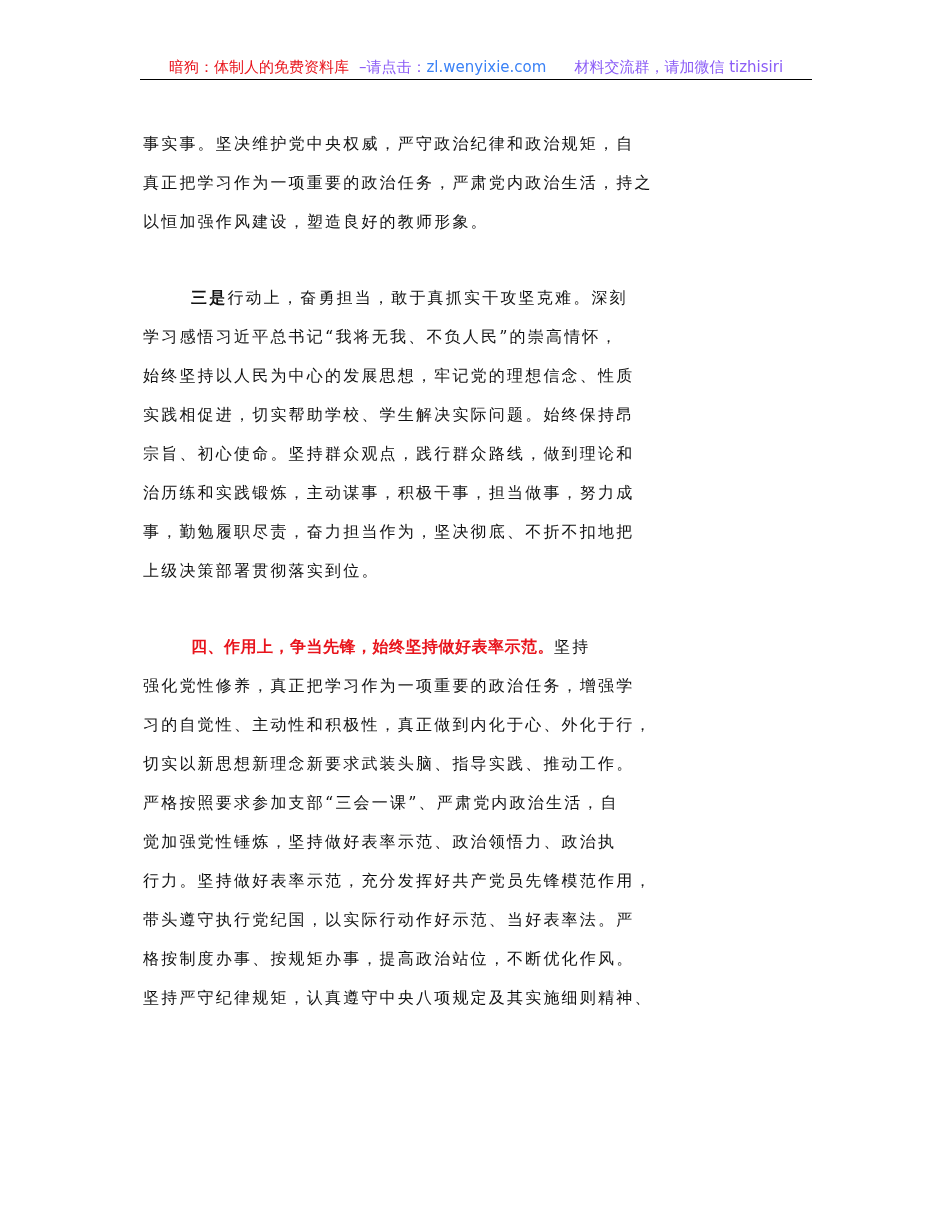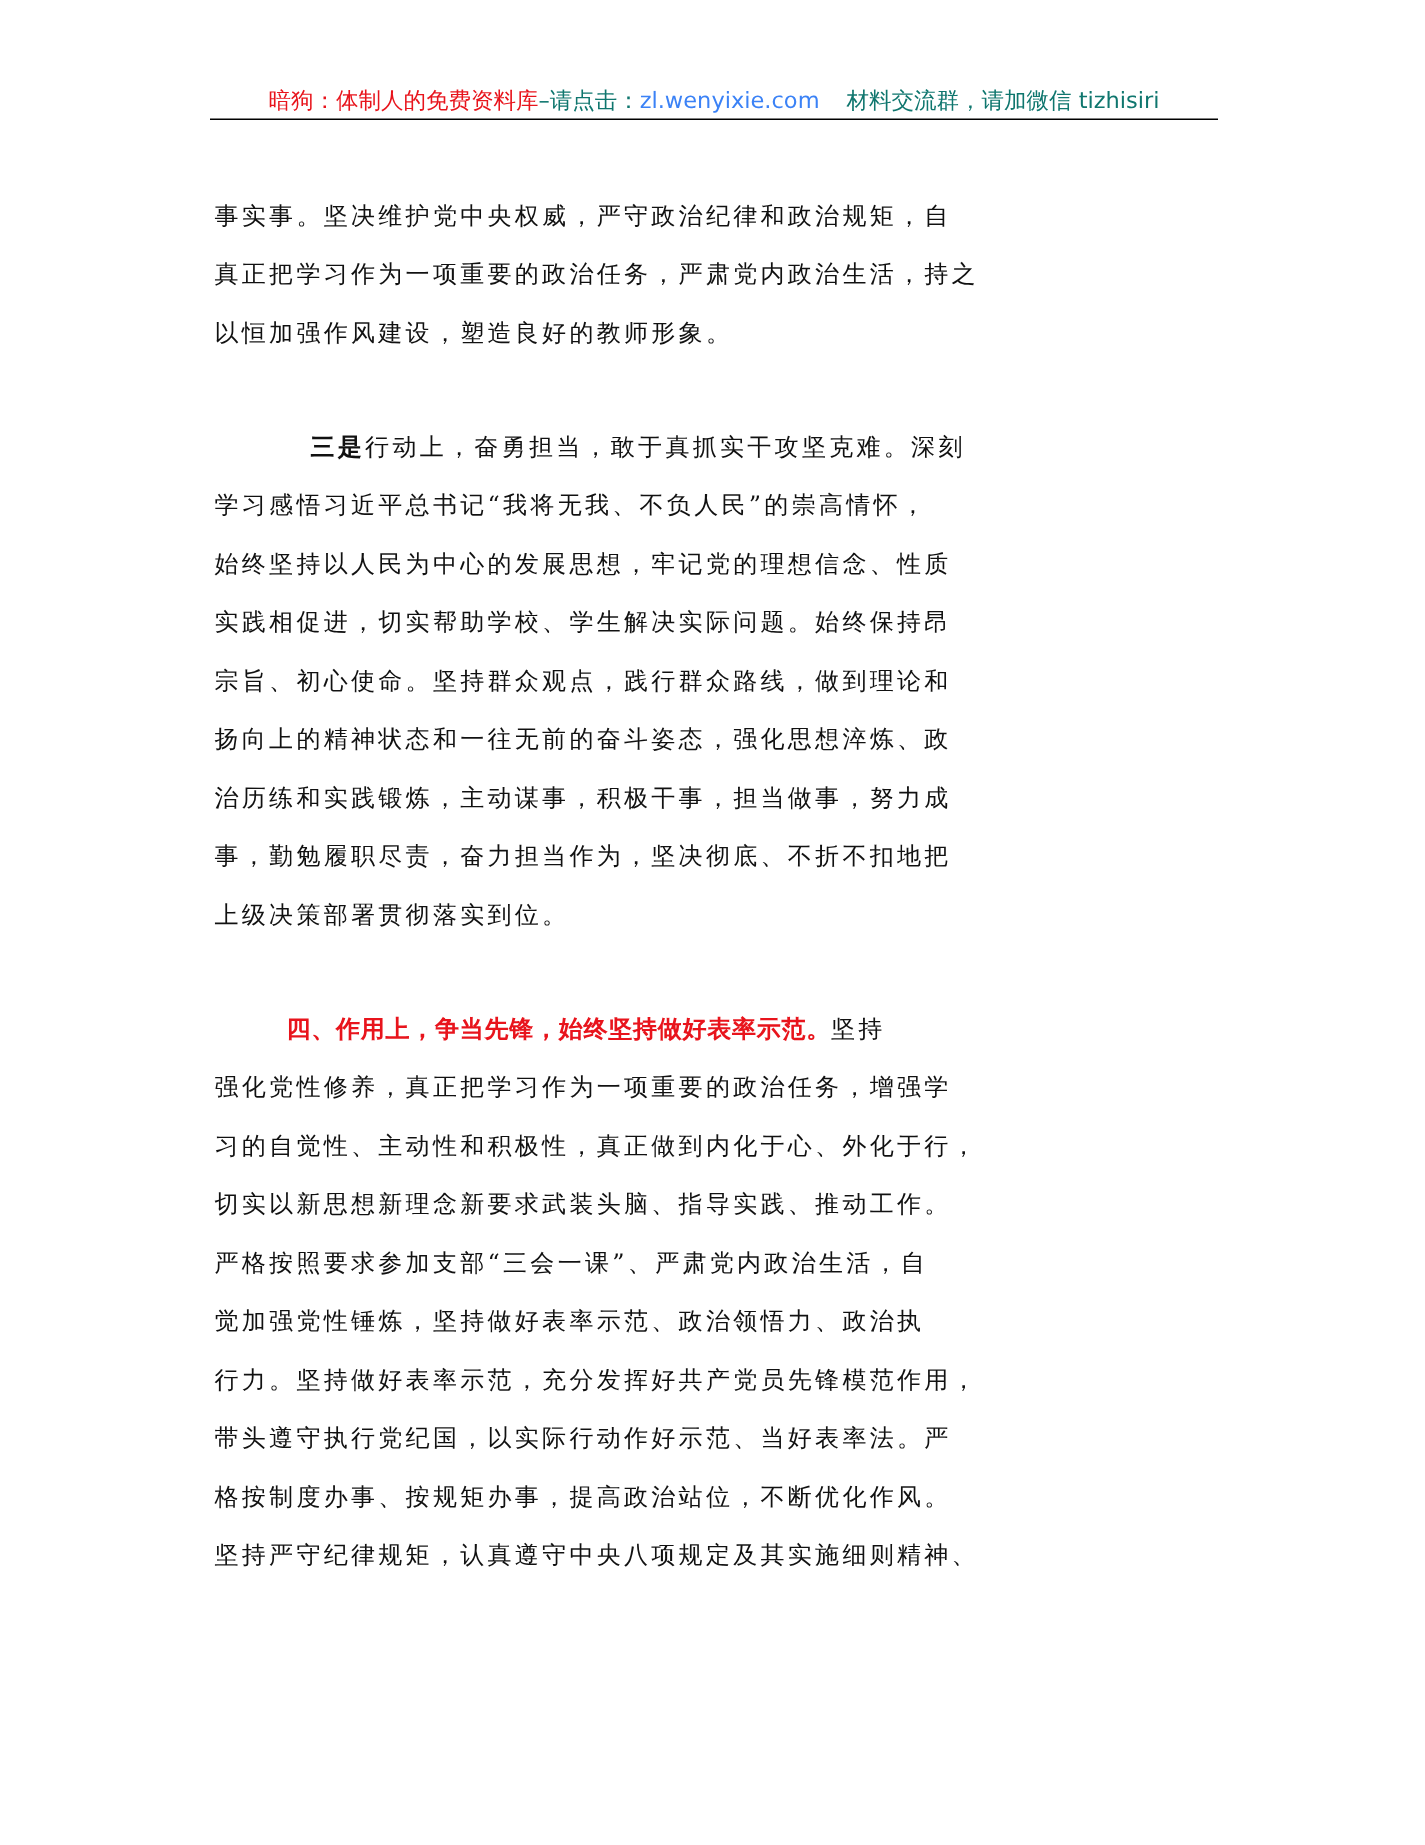--- a/index.html
+++ b/index.html
@@ -21,21 +21,21 @@
       top: 56px;
       width: 672px;
       height: 22px;
       font-family: "DejaVu Sans", "Liberation Sans", sans-serif;
       font-size: 15px;
       line-height: 22px;
       white-space: nowrap;
       text-align: center;
     }
     .header .red { color: #e8141c; margin-top: 32px; }
-    .header .dark { color: #0f766e; }
+    .header .dark { color: #8b5cf6; margin-left: 10px; }
     .header .link { color: #3b82f6; text-decoration: none; }
     .header .gap { display: inline-block; width: 18px; }
     .header-rule {
       position: absolute;
       left: 140px;
       top: 79px;
       width: 672px;
       height: 1px;
       background: #000000;
     }
@@ -47,21 +47,21 @@
     }
     .line {
       font-size: 16px;
       line-height: 39px;
       height: 39px;
       white-space: nowrap;
       letter-spacing: 2.2px;
     }
     .para-gap { height: 37px; }
     .indent { padding-left: 48px; }
-    .bold { font-weight: bold; margin-left: 16px; }
+    .bold { font-weight: bold; }
     .red-heading { color: #e8141c; font-weight: bold; font-family: "DejaVu Sans", "Liberation Sans", sans-serif; letter-spacing: 0.5px; }
   </style>
 </head>
 <body>
 
 <div class="header">
   <span class="red">暗狗：体制人的免费资料库</span><span class="dark">–请点击：</span><a class="link">zl.wenyixie.com</a><span class="gap"></span><span class="dark">材料交流群，请加微信 tizhisiri</span>
 </div>
 <div class="header-rule"></div>
 
@@ -74,21 +74,20 @@
   </div>
 
   <div class="para-gap"></div>
 
   <div>
     <div class="line indent"><span class="bold">三是</span><span>行动上，奋勇担当，敢于真抓实干攻坚克难。深刻</span></div>
     <div class="line">学习感悟习近平总书记“我将无我、不负人民”的崇高情怀，</div>
     <div class="line">始终坚持以人民为中心的发展思想，牢记党的理想信念、性质</div>
     <div class="line">实践相促进，切实帮助学校、学生解决实际问题。始终保持昂</div>
     <div class="line">宗旨、初心使命。坚持群众观点，践行群众路线，做到理论和</div>
-    <div class="line">扬向上的精神状态和一往无前的奋斗姿态，强化思想淬炼、政</div>
     <div class="line">治历练和实践锻炼，主动谋事，积极干事，担当做事，努力成</div>
     <div class="line">事，勤勉履职尽责，奋力担当作为，坚决彻底、不折不扣地把</div>
     <div class="line">上级决策部署贯彻落实到位。</div>
   </div>
 
   <div class="para-gap"></div>
 
   <div>
     <div class="line indent"><span class="red-heading">四、作用上，争当先锋，始终坚持做好表率示范。</span><span>坚持</span></div>
     <div class="line">强化党性修养，真正把学习作为一项重要的政治任务，增强学</div>

